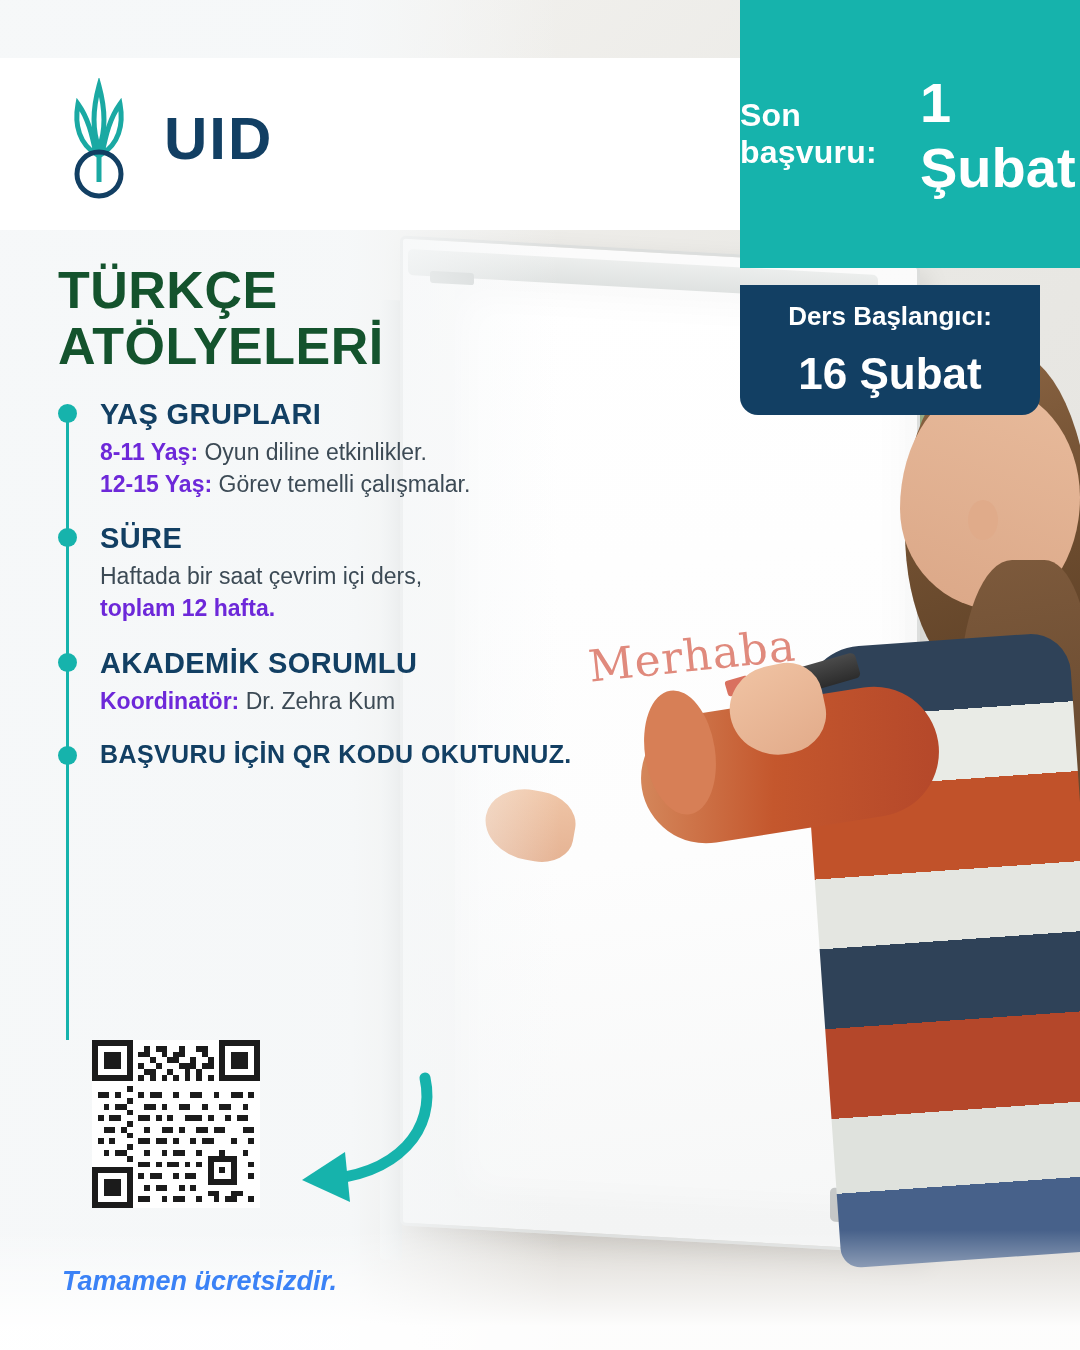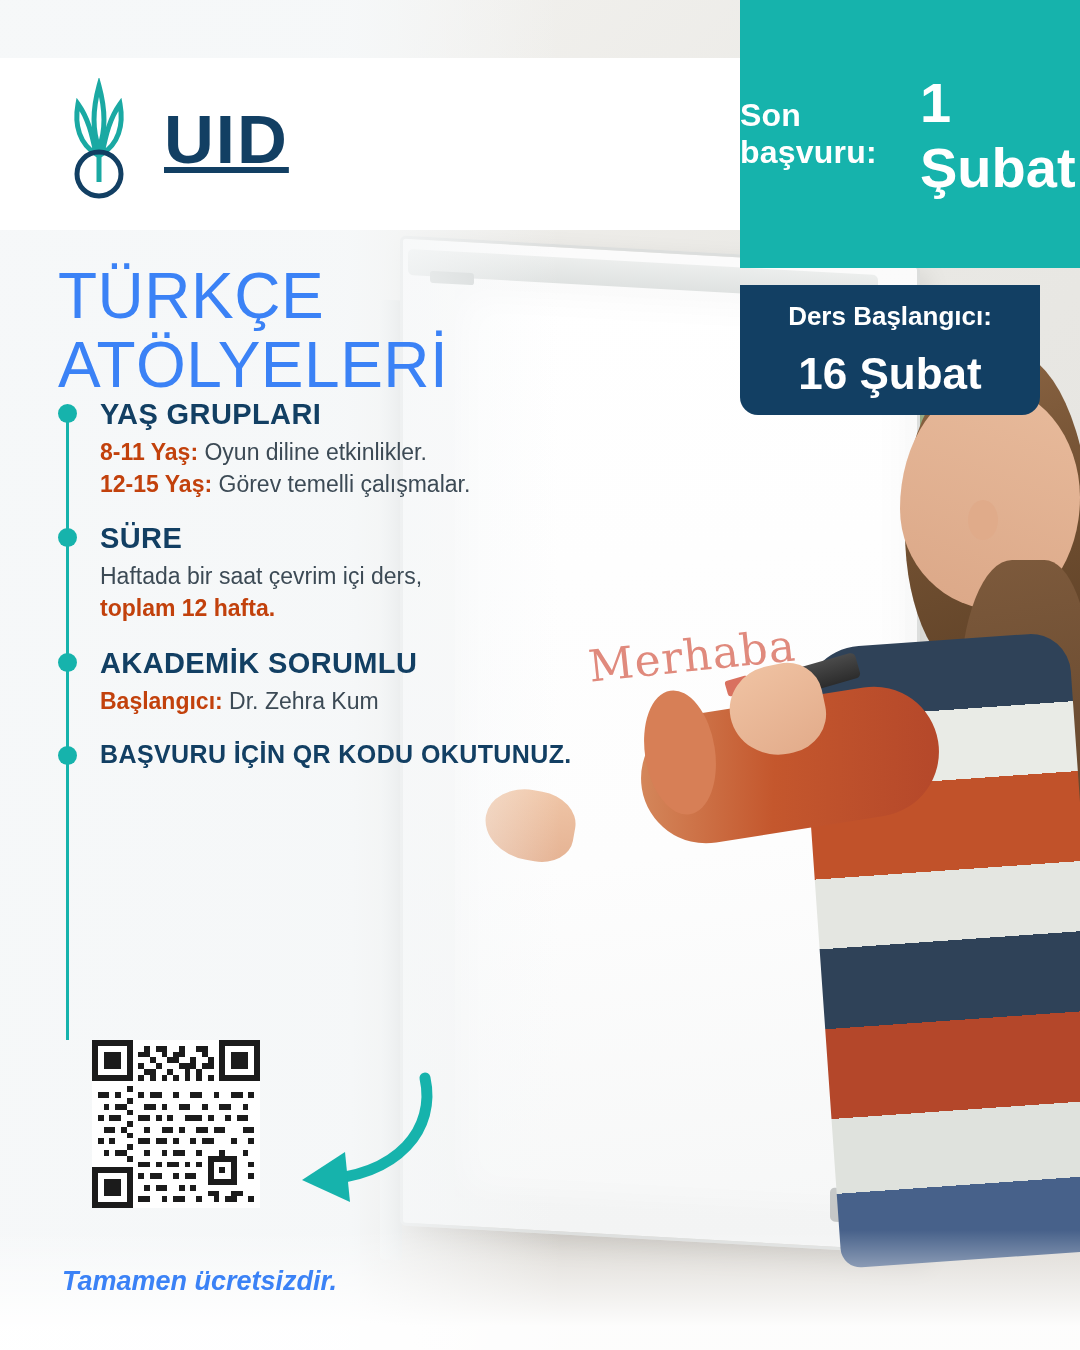--- a/index.html
+++ b/index.html
@@ -239,26 +239,25 @@
     width: 740px; height: 172px;
     background: #ffffff;
   }
   .logo-wrap {
     position: absolute;
     left: 56px; top: 78px;
     display: flex; align-items: center; gap: 22px;
   }
   .logo-mark { width: 86px; height: 122px; }
   .logo-text {
-    font-size: 69px;
+    font-size: 60px;
     font-weight: 700;
     letter-spacing: 2px;
     color: #123f63;
     line-height: 1;
-    text-decoration: underline;
   }
 
   
   .deadline-box {
     position: absolute;
     left: 740px; top: 0;
     width: 356px; height: 268px;
     background: #16b3ac;
     display: flex; flex-direction: row;
     align-items: center; justify-content: center;
@@ -278,23 +277,23 @@
     align-items: center; justify-content: center;
     color: #fff;
   }
   .start-label { font-size: 26px; font-weight: 700; }
   .start-value { font-size: 44px; font-weight: 700; margin-top: 17px; }
 
   
   .title {
     position: absolute;
     left: 58px; top: 262px;
-    font-size: 64px;
-    font-weight: 400;
-    color: #3b82f6;
+    font-size: 52px;
+    font-weight: 700;
+    color: #14532d;
     line-height: 1.08;
     letter-spacing: .5px;
   }
 
   .timeline {
     position: absolute;
     left: 58px; top: 398px;
     width: 620px;
   }
   .tl-line {
@@ -309,21 +308,21 @@
     width: 19px; height: 19px;
     background: #16b3ac; border-radius: 50%;
   }
   .sec-h {
     font-size: 29px; font-weight: 700; color: #123f63;
     letter-spacing: .4px; margin-bottom: 6px;
   }
   .sec-p {
     font-size: 23px; color: #3c4a55; line-height: 1.38;
   }
-  .sec-p b { color: #c2410c; font-weight: 700; }
+  .sec-p b { color: #6d28d9; font-weight: 700; }
   .sec-h.small { font-size: 25px; }
 
   
   .qr-area { position: absolute; left: 92px; top: 1040px; }
   .qr { width: 168px; height: 168px; display:block; }
   .arrow-svg { position: absolute; left: 250px; top: 1070px; }
 
   .footnote {
     position: absolute;
     left: 62px; top: 1266px;
@@ -421,21 +420,21 @@
       <div class="sec-p">
         <span>Haftada bir saat çevrim içi ders,</span><br>
         <b>toplam 12 hafta.</b>
       </div>
     </div>
 
     <div class="sec">
       <span class="dot"></span>
       <div class="sec-h">AKADEMİK SORUMLU</div>
       <div class="sec-p">
-        <b>Başlangıcı:</b>
+        <b>Koordinatör:</b>
         <span>Dr. Zehra Kum</span>
       </div>
     </div>
 
     <div class="sec">
       <span class="dot"></span>
       <div class="sec-h small">BAŞVURU İÇİN QR KODU OKUTUNUZ.</div>
     </div>
   </div>
 

